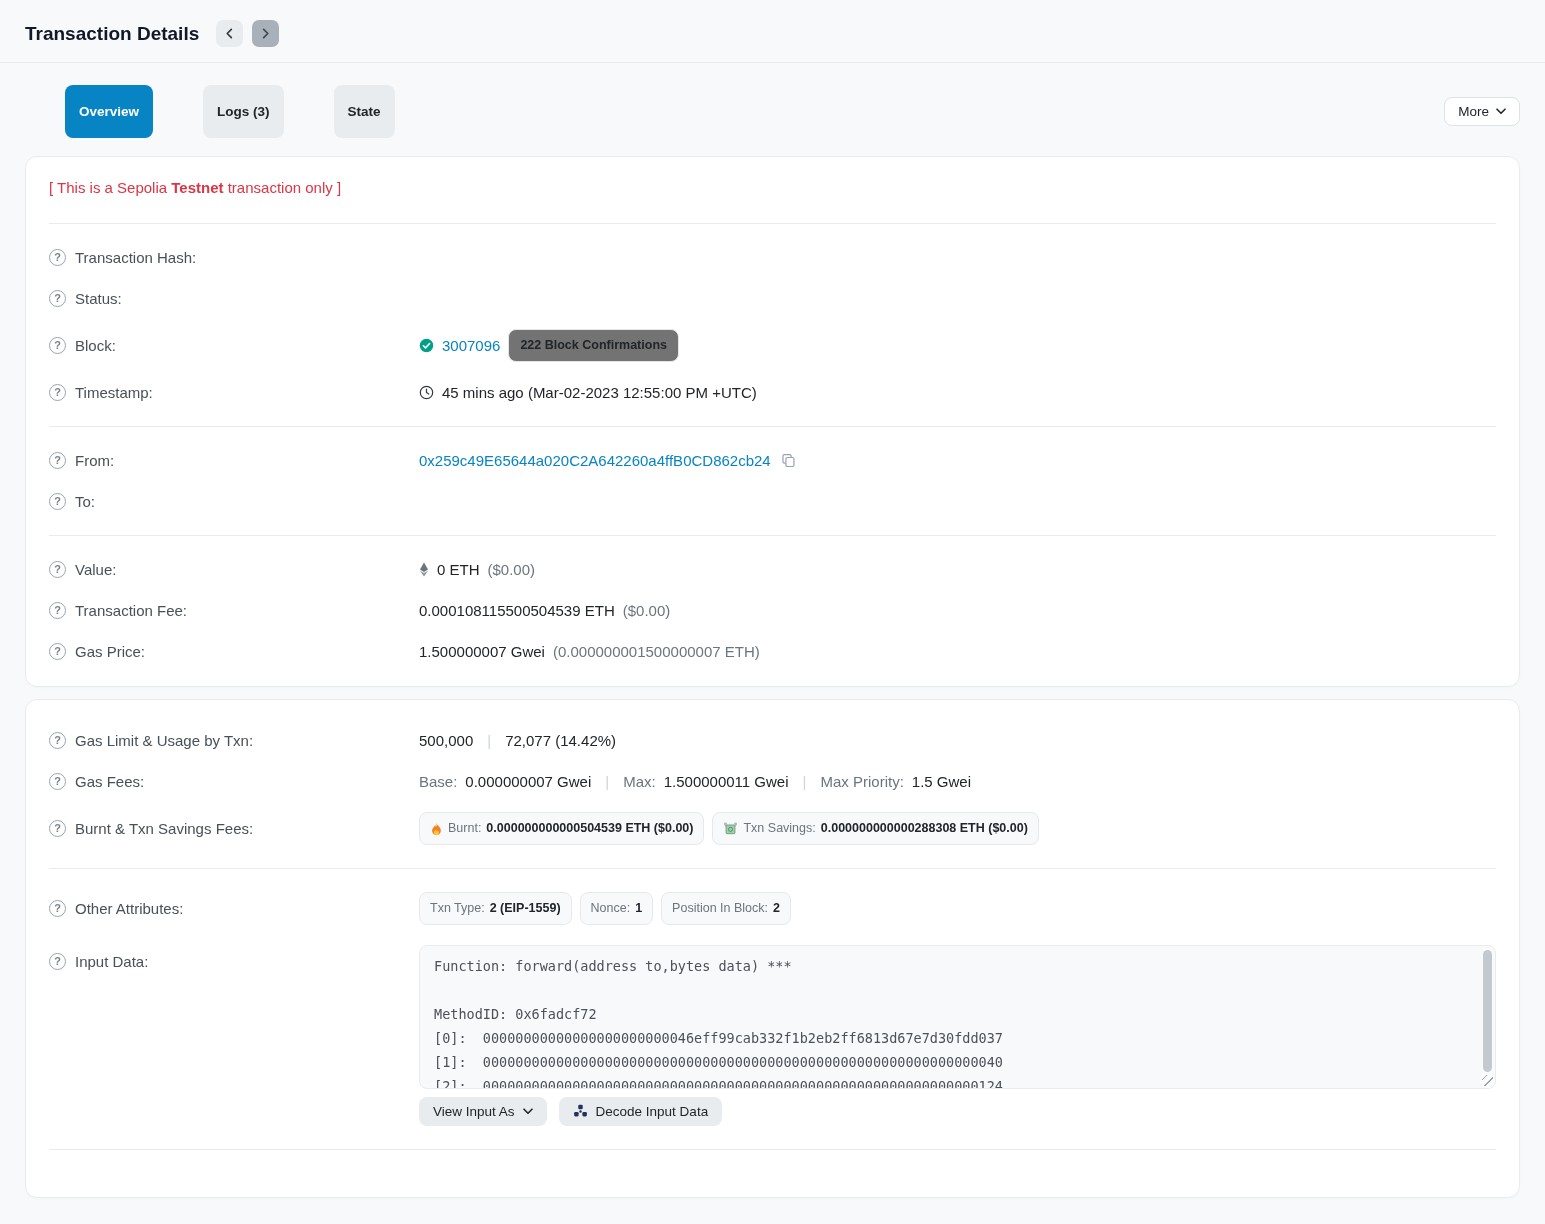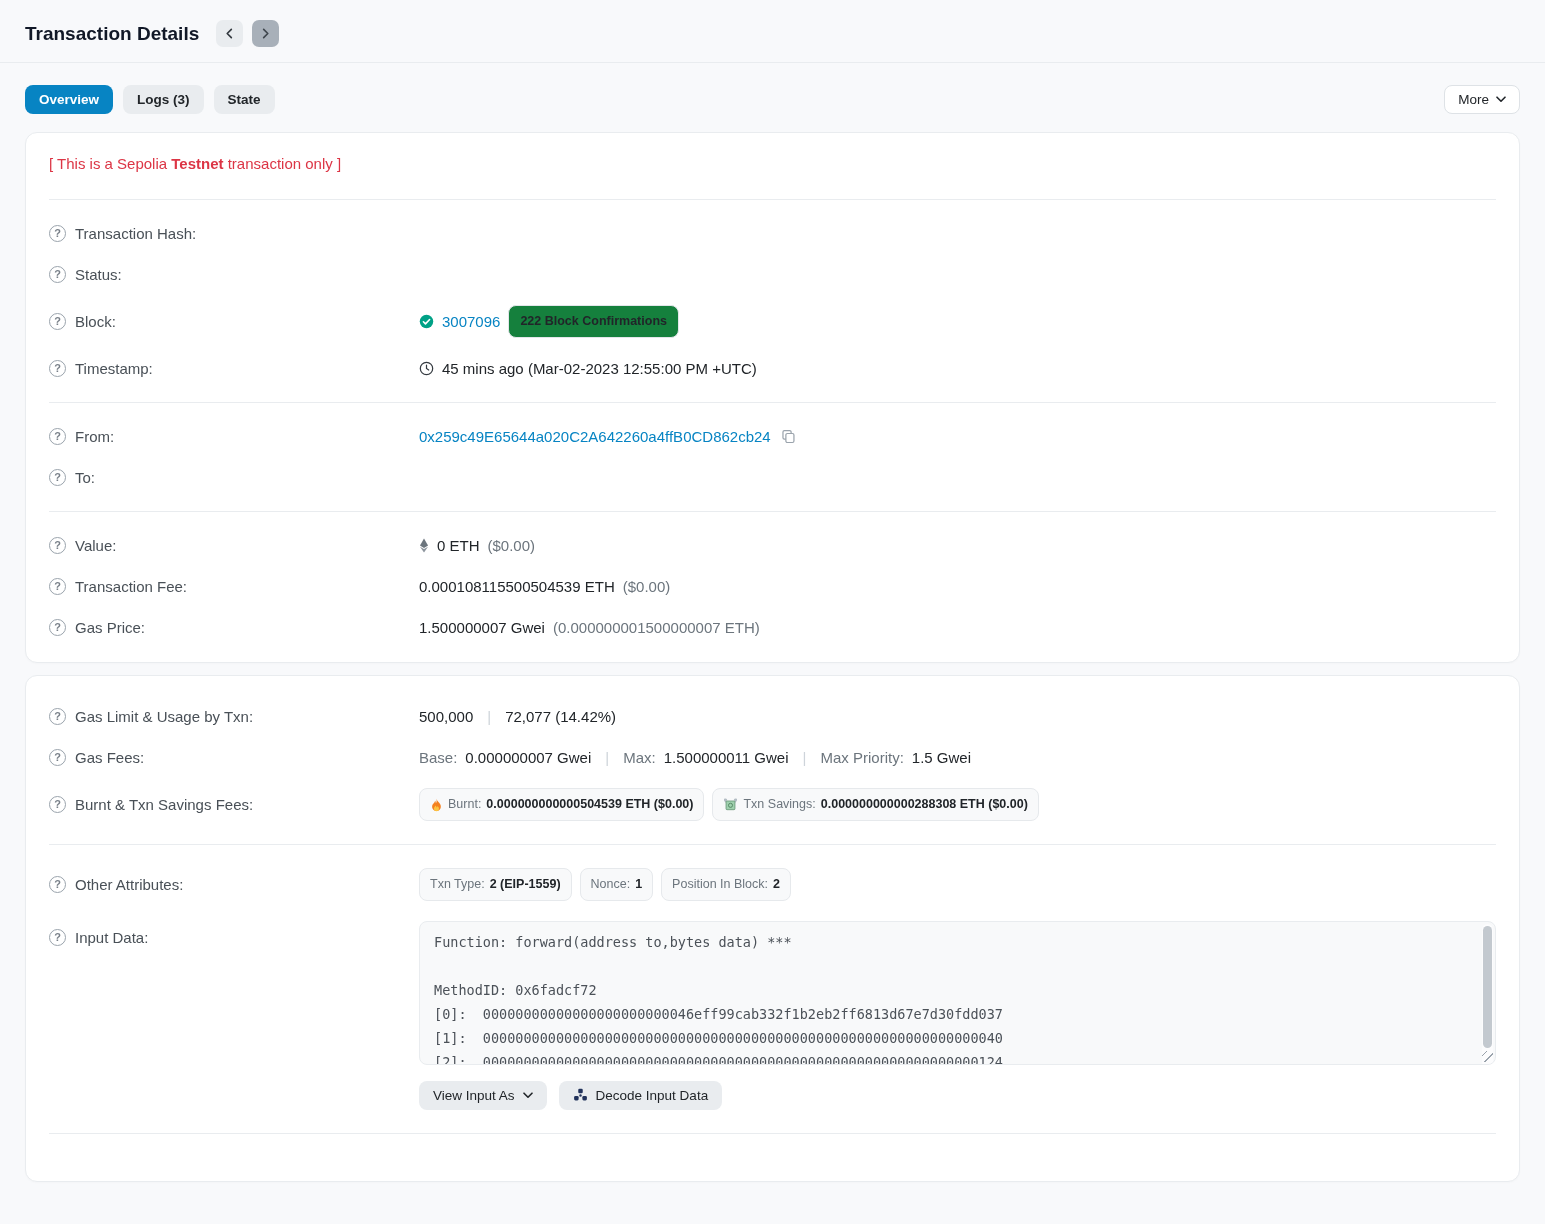--- a/index.html
+++ b/index.html
@@ -8,21 +8,21 @@
   
   .page-header { display:flex; align-items:center; gap:9px; padding:20px 25px 15px 25px; border-bottom:1px solid #e9ecef; }
   .page-title { font-size:19px; font-weight:700; color:#111827; margin-right:8px; }
   .nav-btn { width:27px; height:27px; border:none; border-radius:7px; display:inline-flex; align-items:center; justify-content:center; cursor:pointer; }
   .nav-btn.prev { background:#e9ecef; }
   .nav-btn.next { background:#a8b0b9; }
 
   
   .tabs-row { display:flex; align-items:center; justify-content:space-between; padding:22px 25px 0 25px; }
   .tabs { display:flex; gap:10px; }
-  .tab { border:none; border-radius:8px; padding:7px 14px; font-size:13.5px; font-weight:700; cursor:pointer; background:#e9ecef; color:#212529; font-family:inherit; }
+  .tab { border:none; border-radius:8px; padding:19px 14px; font-size:13.5px; font-weight:700; cursor:pointer; background:#e9ecef; color:#212529; font-family:inherit;margin-left:40px; }
   .tab.active { background:#0784c3; color:#fff; }
   .more-btn { display:inline-flex; align-items:center; gap:7px; background:#fff; border:1px solid #dee2e6; border-radius:8px; padding:6px 13px; font-size:13.5px; font-weight:500; color:#212529; cursor:pointer; font-family:inherit; }
 
   
   .card { background:#fff; border:1px solid #e9ecef; border-radius:12px; margin:18px 25px 0 25px; padding:20px 23px 14px 23px; box-shadow:0 1px 2px rgba(0,0,0,.02); }
   .card + .card { margin-top:12px; }
   .divider { border:none; border-top:1px solid #e9ecef; margin:13px 0; }
 
   .notice { color:#dc3545; font-size:15px; padding:2px 0 14px 0; }
   .notice b { font-weight:700; }
@@ -33,34 +33,34 @@
   .row-label { width:370px; flex:none; display:flex; align-items:center; gap:9px; color:#495057; }
   .row-value { flex:1; display:flex; align-items:center; gap:8px; flex-wrap:wrap; color:#212529; }
   .q { width:17px; height:17px; flex:none; border:1.4px solid #9aa3ac; border-radius:50%; font-size:11px; font-weight:700; display:inline-flex; align-items:center; justify-content:center; color:#798089; cursor:pointer; }
   .muted { color:#6c757d; }
   .sep { color:#ced4da; padding:0 6px; }
   a.link { color:#0784c3; text-decoration:none; cursor:pointer; }
   .icon-btn { background:none; border:none; cursor:pointer; display:inline-flex; align-items:center; padding:0 2px; }
 
   
   .badge-success { display:inline-flex; align-items:center; gap:6px; background:#ecf9f3; border:1px solid #cdebdd; color:#00a186; border-radius:8px; padding:5px 11px; font-size:13px; font-weight:600; }
-  .badge-gray { display:inline-flex; align-items:center; background:#15803d; border:1px solid #e3e6ea; border-radius:8px; padding:5px 11px; font-size:12.5px; font-weight:700; color:#212529; }
+  .badge-gray { display:inline-flex; align-items:center; background:#737373; border:1px solid #e3e6ea; border-radius:8px; padding:5px 11px; font-size:12.5px; font-weight:700; color:#212529; }
   .pill { display:inline-flex; align-items:center; gap:5px; background:#f8f9fa; border:1px solid #e6e9ec; border-radius:8px; padding:5px 10px; font-size:12.5px; color:#6c757d; }
   .pill b { color:#212529; font-weight:700; }
   .pill .emoji-ico { display:inline-flex; }
 
   
   .code-wrap { position:relative; width:100%; height:144px; background:#f8f9fa; border:1px solid #e9ecef; border-radius:8px; overflow:hidden; }
   .code-wrap pre { font-family:"DejaVu Sans Mono","Liberation Mono",monospace; font-size:13.5px; line-height:24px; color:#4b5158; padding:8px 14px; white-space:pre; }
   .vscroll-track { position:absolute; top:2px; right:2px; width:11px; height:188px; background:#fcfcfd; border-radius:6px; }
   .vscroll-thumb { position:absolute; top:2px; right:1px; width:9px; height:122px; background:#c3c9cf; border-radius:5px; cursor:pointer; }
   .resize-grip { position:absolute; right:2px; bottom:2px; width:11px; height:11px; cursor:nwse-resize;
     background:repeating-linear-gradient(135deg, transparent 0 3px, #9aa3ac 3px 4px, transparent 4px 6px); }
 
-  .code-actions { display:flex; gap:12px; margin-top:16px; }
+  .code-actions { display:flex; gap:12px; margin-top:8px; }
   .gray-btn { display:inline-flex; align-items:center; gap:8px; background:#e9ecef; border:none; border-radius:8px; padding:7px 14px; font-size:13.5px; font-weight:500; color:#212529; cursor:pointer; font-family:inherit; }
 
   svg { display:block; }
 </style>
 </head>
 <body>
 
 <div class="page-header">
   <h1 class="page-title">Transaction Details</h1>
   <button class="nav-btn prev">

